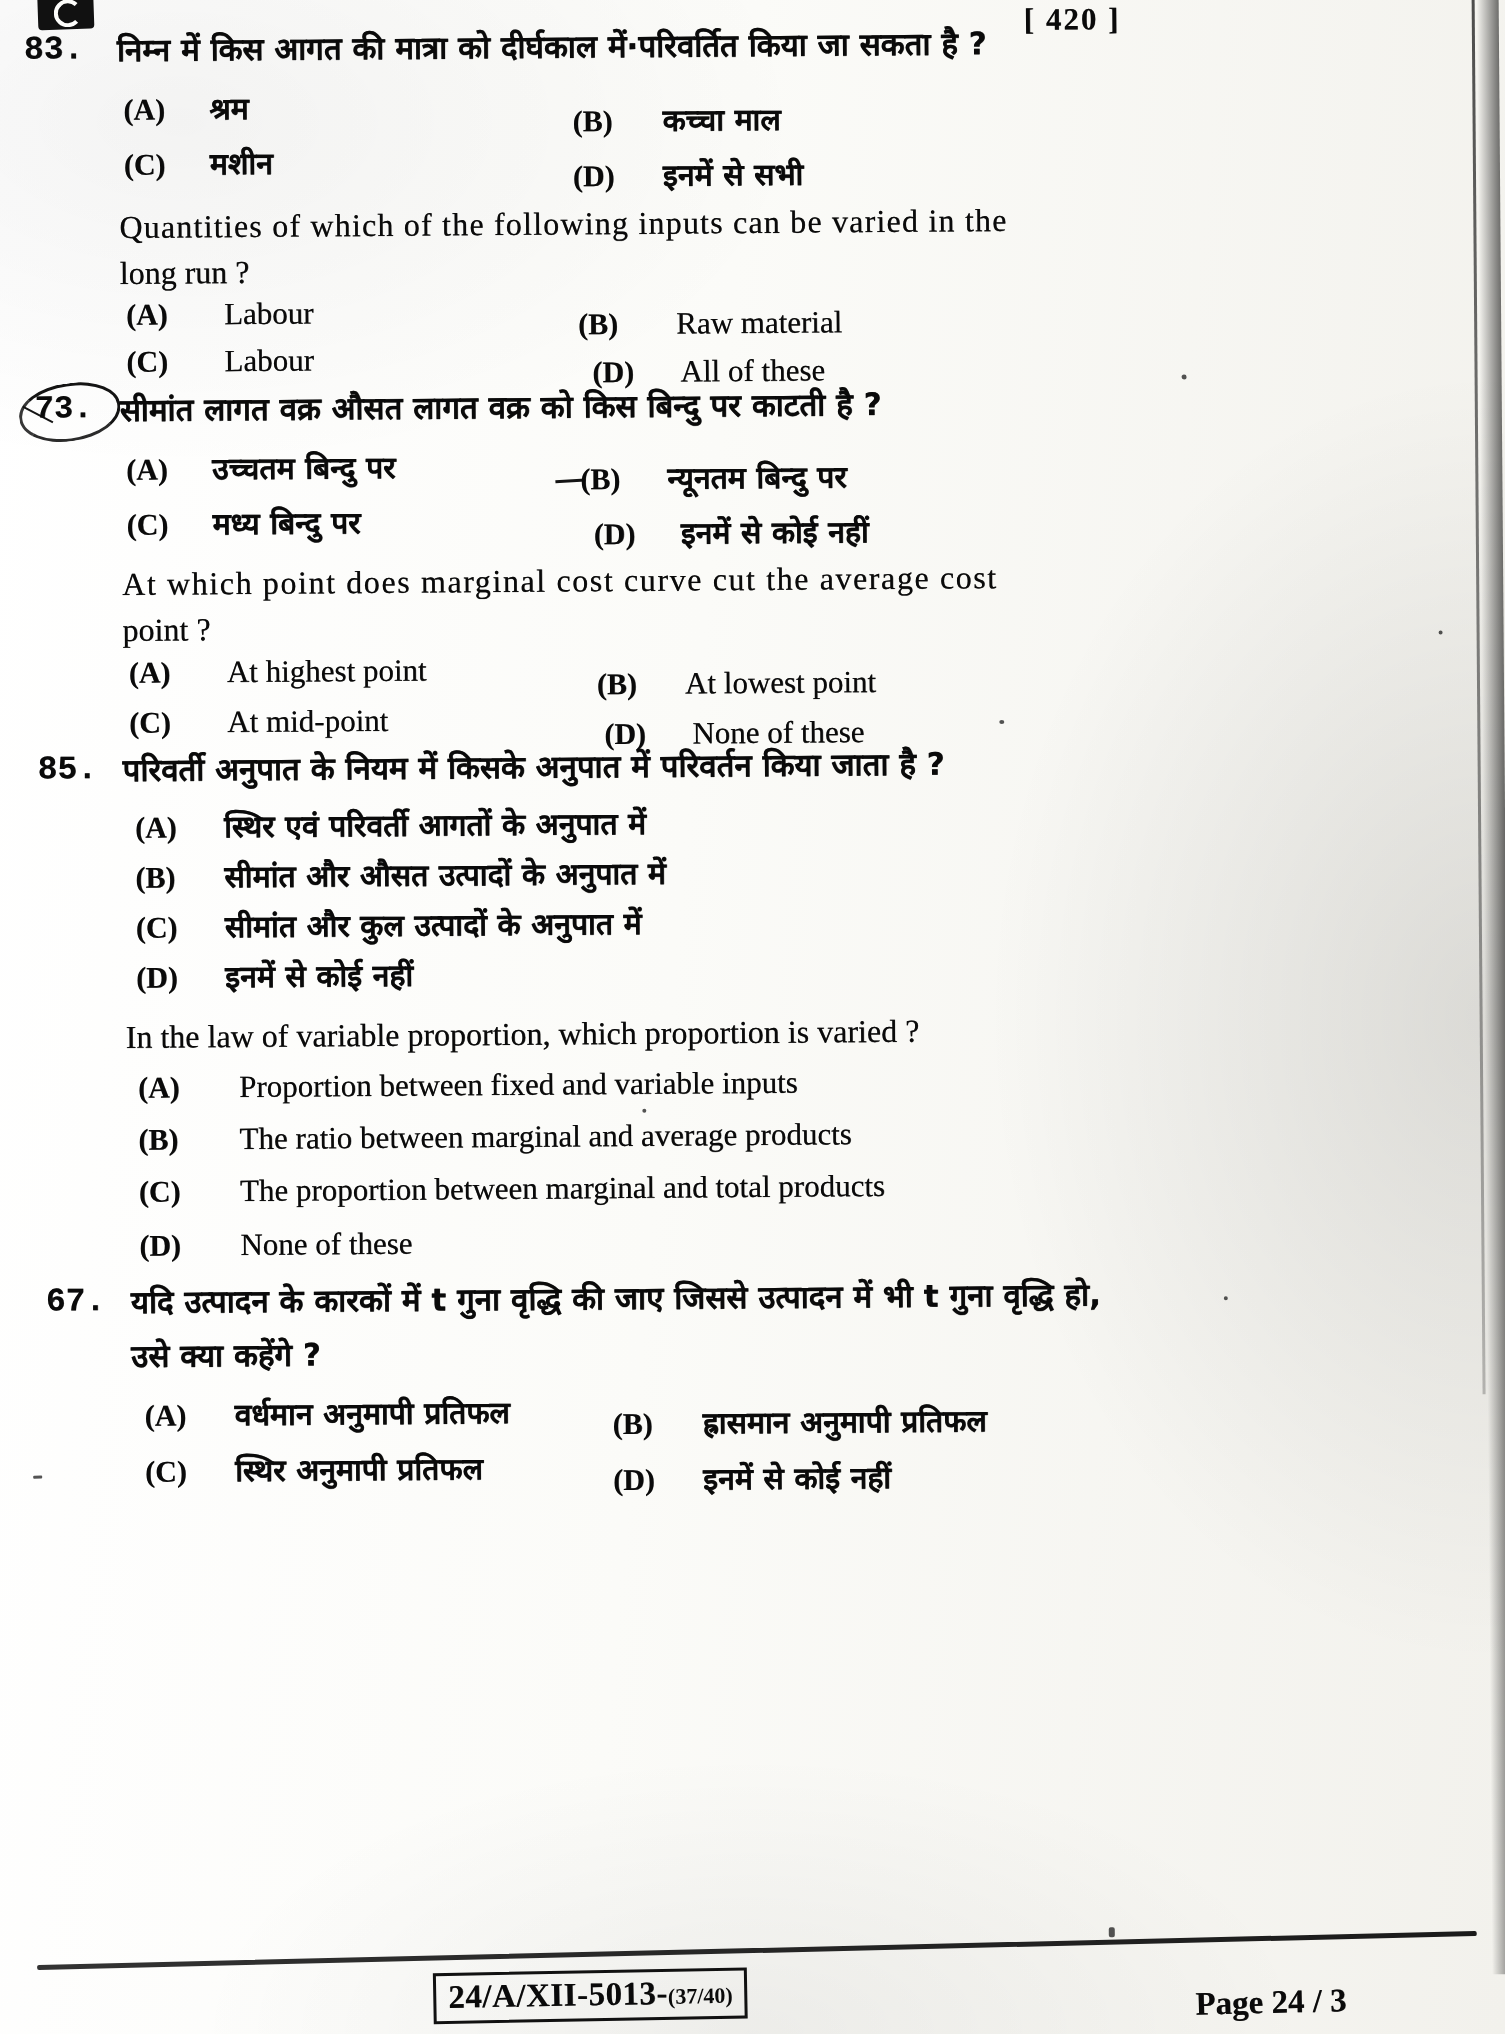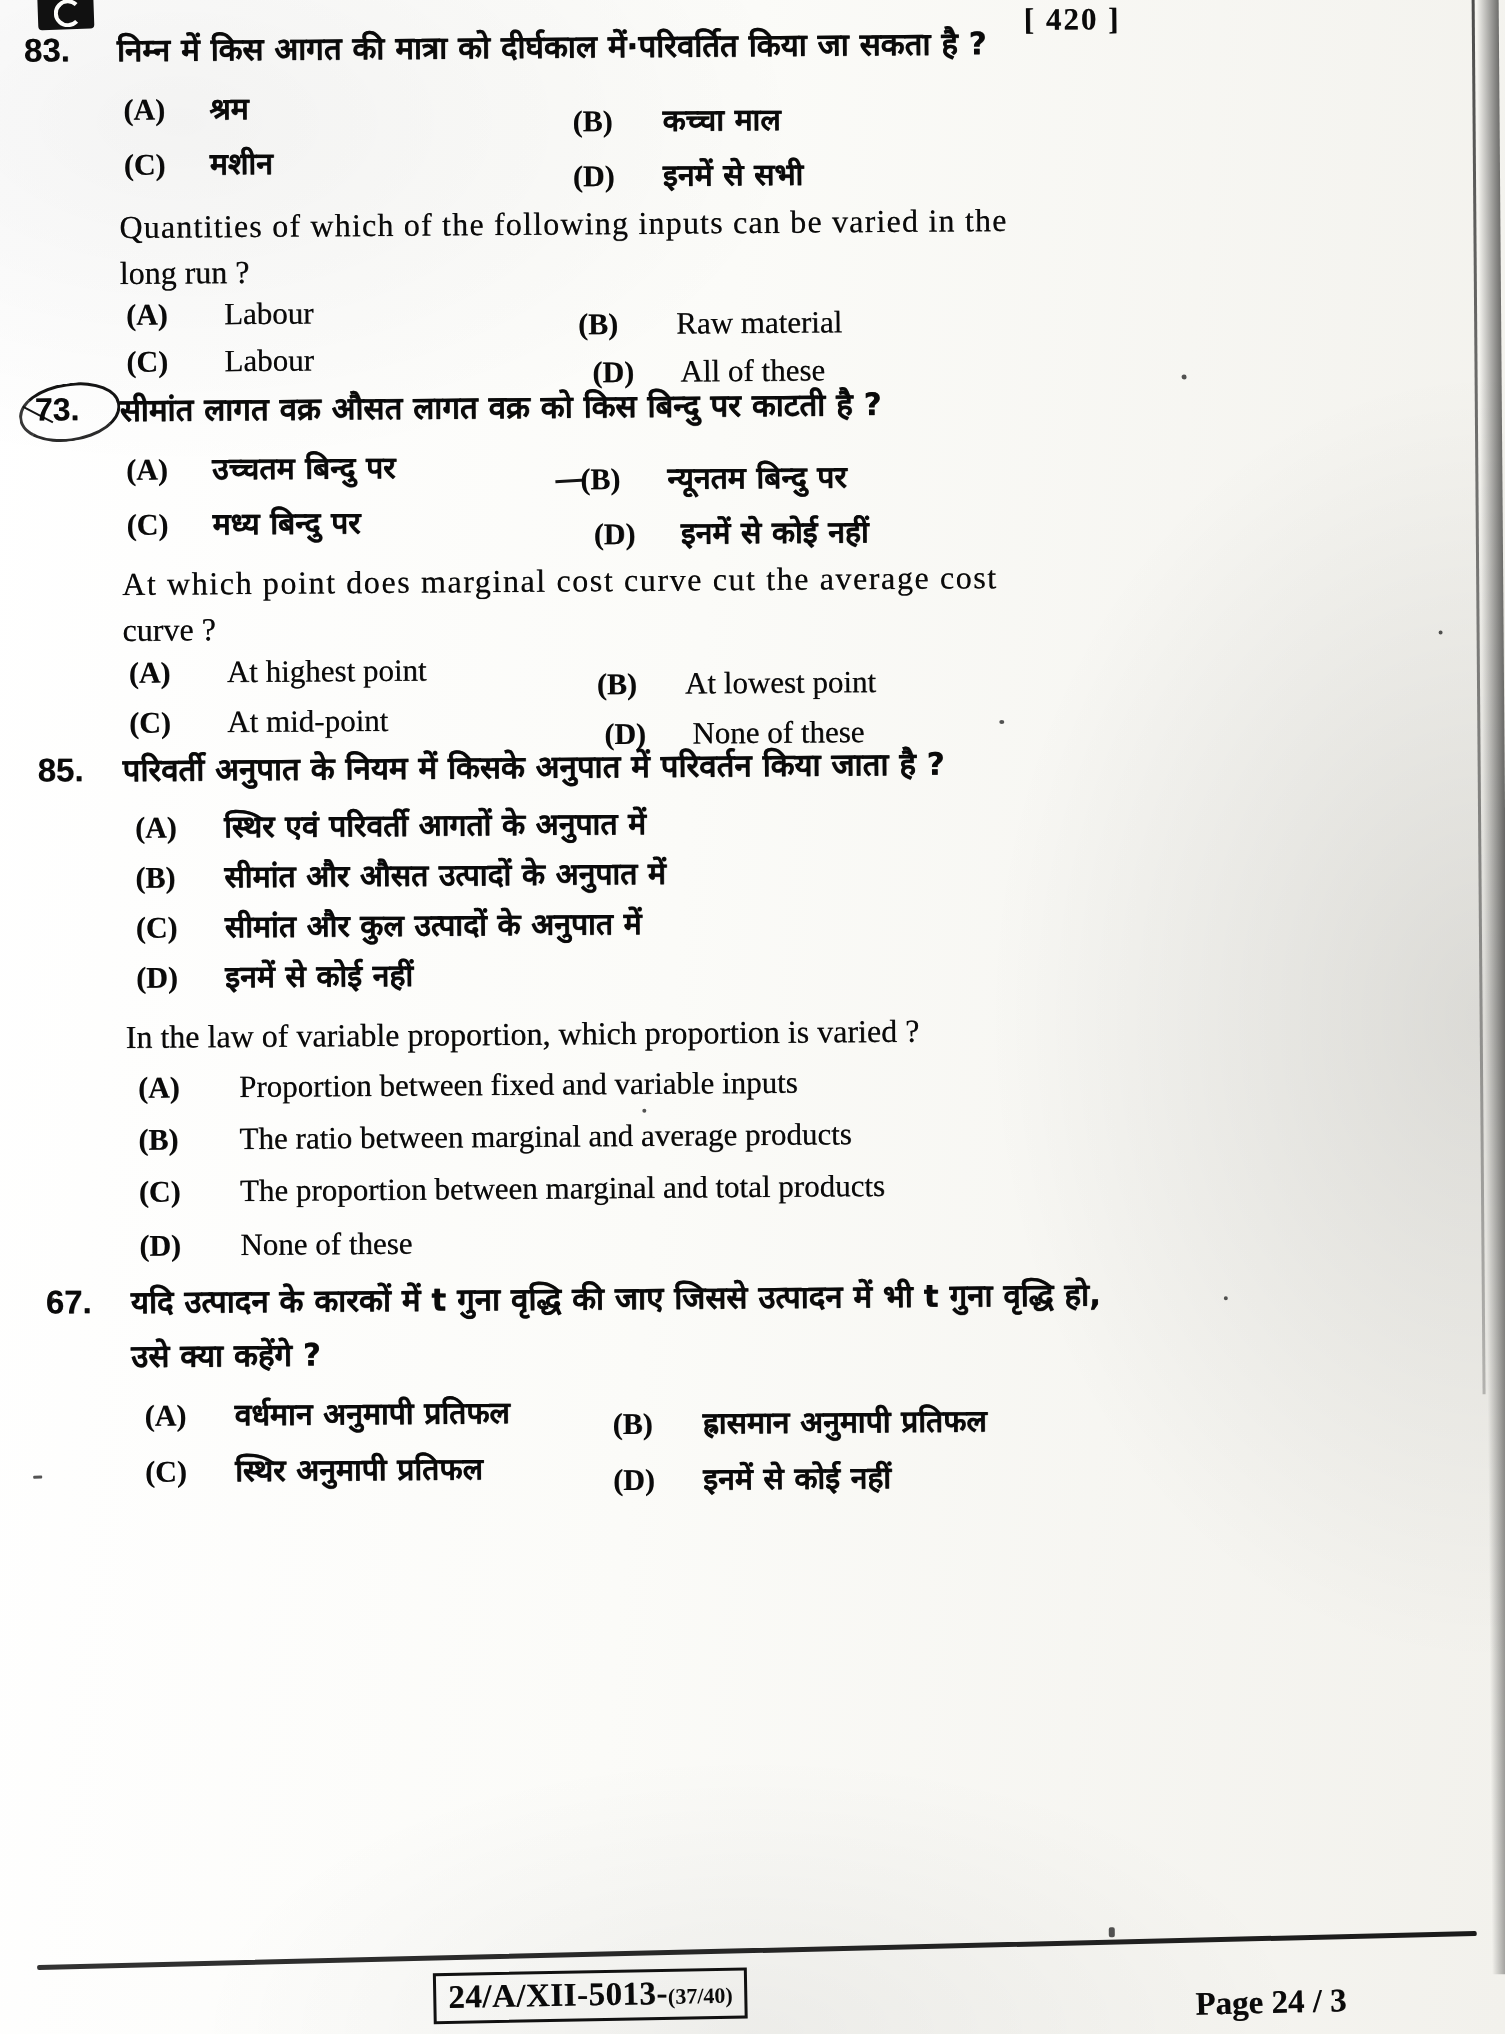--- a/index.html
+++ b/index.html
@@ -47,21 +47,21 @@
     letter-spacing: 0.1px;
     text-shadow: 0.4px 0 0 rgba(0,0,0,0.55), 0 0.4px 0 rgba(0,0,0,0.35);
   }
   
   .en {
     font-family: "Liberation Serif", "DejaVu Serif", serif;
     font-weight: 400;
     text-shadow: 0.35px 0 0 rgba(0,0,0,0.5), 0 0.3px 0 rgba(0,0,0,0.3);
   }
   .qnum {
-    font-family: Liberation Sans, sans-serif;
+    font-family: Liberation Mono, monospace;
     font-weight: 700;
     text-shadow: 0.4px 0 0 rgba(0,0,0,0.5);
   }
   .opt-label {
     font-family: "Liberation Serif", "DejaVu Serif", serif;
     font-weight: 700;
     text-shadow: 0.35px 0 0 rgba(0,0,0,0.5);
   }
 
   
@@ -227,21 +227,21 @@
     <div id="q84-b-dash"></div>
     <div class="ink opt-label" style="left:583px; top:463px; font-size:30px;">(B)</div>
     <div class="ink hi" style="left:670px; top:463px; font-size:30px;">न्यूनतम बिन्दु पर</div>
 
     <div class="ink opt-label" style="left:129px; top:505px; font-size:30px;">(C)</div>
     <div class="ink hi" style="left:215px; top:505px; font-size:30px;">मध्य बिन्दु पर</div>
     <div class="ink opt-label" style="left:596px; top:518px; font-size:30px;">(D)</div>
     <div class="ink hi" style="left:683px; top:518px; font-size:30px;">इनमें से कोई नहीं</div>
 
     <div class="ink en" style="left:124px; top:563px; font-size:32px; letter-spacing:1.6px;">At which point does marginal cost curve cut the average cost</div>
-    <div class="ink en" style="left:124px; top:609px; font-size:32px;">curve ?</div>
+    <div class="ink en" style="left:124px; top:609px; font-size:32px;">point ?</div>
 
     <div class="ink opt-label" style="left:130px; top:653px; font-size:30px;">(A)</div>
     <div class="ink en" style="left:228px; top:652px; font-size:31px;">At highest point</div>
     <div class="ink opt-label" style="left:598px; top:668px; font-size:30px;">(B)</div>
     <div class="ink en" style="left:686px; top:667px; font-size:31px;">At lowest point</div>
 
     <div class="ink opt-label" style="left:130px; top:703px; font-size:30px;">(C)</div>
     <div class="ink en" style="left:228px; top:702px; font-size:31px;">At mid-point</div>
     <div class="ink opt-label" style="left:605px; top:718px; font-size:30px;">(D)</div>
     <div class="ink en" style="left:693px; top:717px; font-size:31px;">None of these</div>

